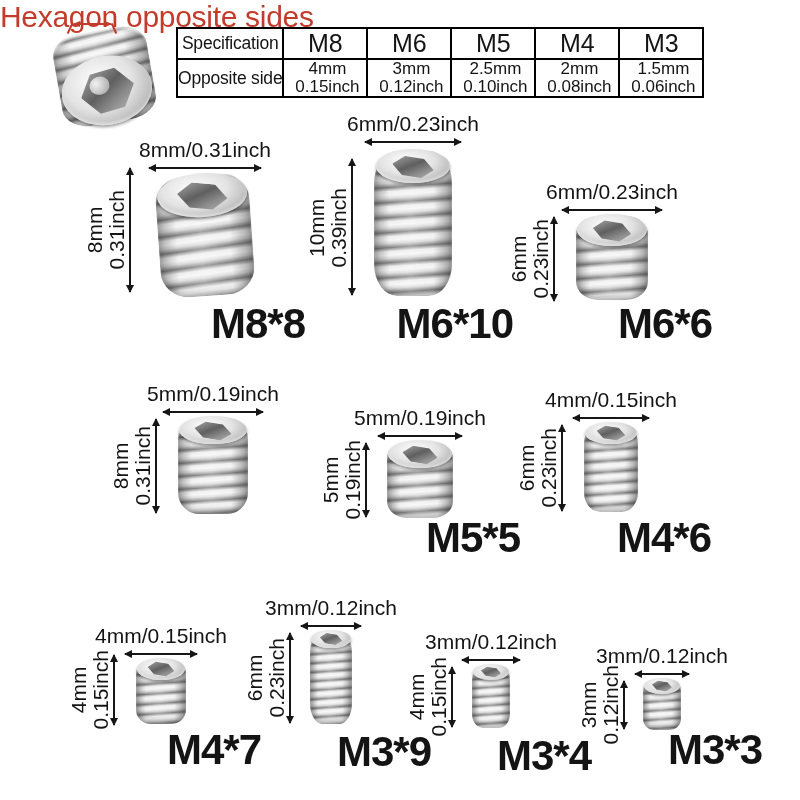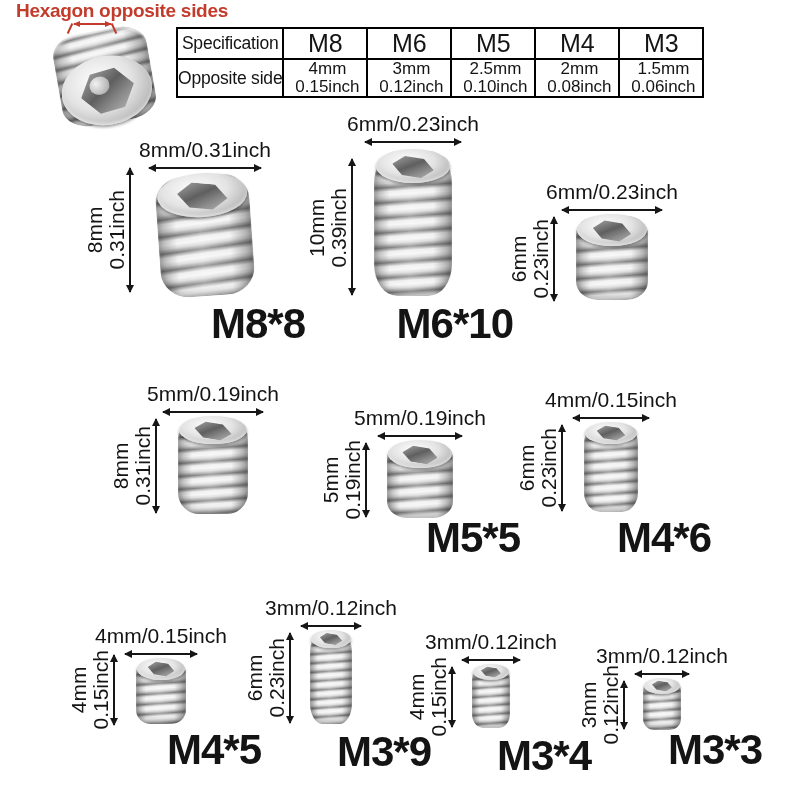--- a/index.html
+++ b/index.html
@@ -1,20 +1,20 @@
 <!DOCTYPE html>
 <html style="--accent_red: #c23b2b;"><head>
 <meta charset="utf-8">
 <style>
   *{margin:0;padding:0;box-sizing:border-box}
   html,body{width:800px;height:800px}
   body{position:relative;background:#fff;overflow:hidden;color:#141414;
        font-family:"Liberation Sans",sans-serif}
   #canvas{position:absolute;inset:0}
-  .title{position:absolute;left:16px;top:0;font-size:19px;font-weight:700;
+  .title{position:absolute;left:0;top:0;font-size:30px;font-weight:400;
          color:var(--accent_red,#c23b2b);letter-spacing:-.3px;white-space:nowrap}
 
   
   table.spec{position:absolute;left:176px;top:27px;border-collapse:collapse;table-layout:fixed}
   table.spec td{border:2px solid #000;text-align:center;vertical-align:middle}
   tr.r1{height:31px}  tr.r2{height:22px}
   td.c0{width:96px} td.cm{width:84px}
   td.spec-h,td.opp{font-size:17.5px;white-space:nowrap;letter-spacing:-.2px}
   td.mcol{font-size:25px;letter-spacing:0}
   td.val{font-size:17px;text-align:left;padding-left:4px;line-height:1.06;white-space:nowrap}
@@ -158,20 +158,21 @@
       <div class="rot">
           <div>6mm</div>
           <div>0.23inch</div>
         </div>
     </div>
     <div class="screw" style="left:576px;top:216px;width:72px;height:84px;--p:14px;--ch:32px">
         <i class="cap">
           <i class="hex"></i>
         </i>
       </div>
+    <div class="name" style="left:512px;top:300px">M6*6</div>
   </div>
 
   <div class="fig">
     <div class="dimtext" style="left:103px;top:382px">5mm/0.19inch</div>
     <div class="ha" style="left:163px;top:411px;width:100px"></div>
     <div class="va" style="left:155px;top:419px;height:94px"></div>
     <div class="vl" style="left:108px;top:401px;width:48px;height:130px">
       <div class="rot">
           <div>8mm</div>
           <div>0.31inch</div>
@@ -228,21 +229,21 @@
       <div class="rot">
           <div>4mm</div>
           <div>0.15inch</div>
         </div>
     </div>
     <div class="screw" style="left:136px;top:660px;width:50px;height:64px;--p:10px;--ch:22px">
         <i class="cap">
           <i class="hex"></i>
         </i>
       </div>
-    <div class="name" style="left:61px;top:726px">M4*5</div>
+    <div class="name" style="left:61px;top:726px">M4*7</div>
   </div>
 
   <div class="fig">
     <div class="dimtext" style="left:221px;top:596px">3mm/0.12inch</div>
     <div class="ha" style="left:301px;top:625px;width:60px"></div>
     <div class="va" style="left:289px;top:633px;height:90px"></div>
     <div class="vl" style="left:242px;top:615px;width:48px;height:126px">
       <div class="rot">
           <div>6mm</div>
           <div>0.23inch</div>

